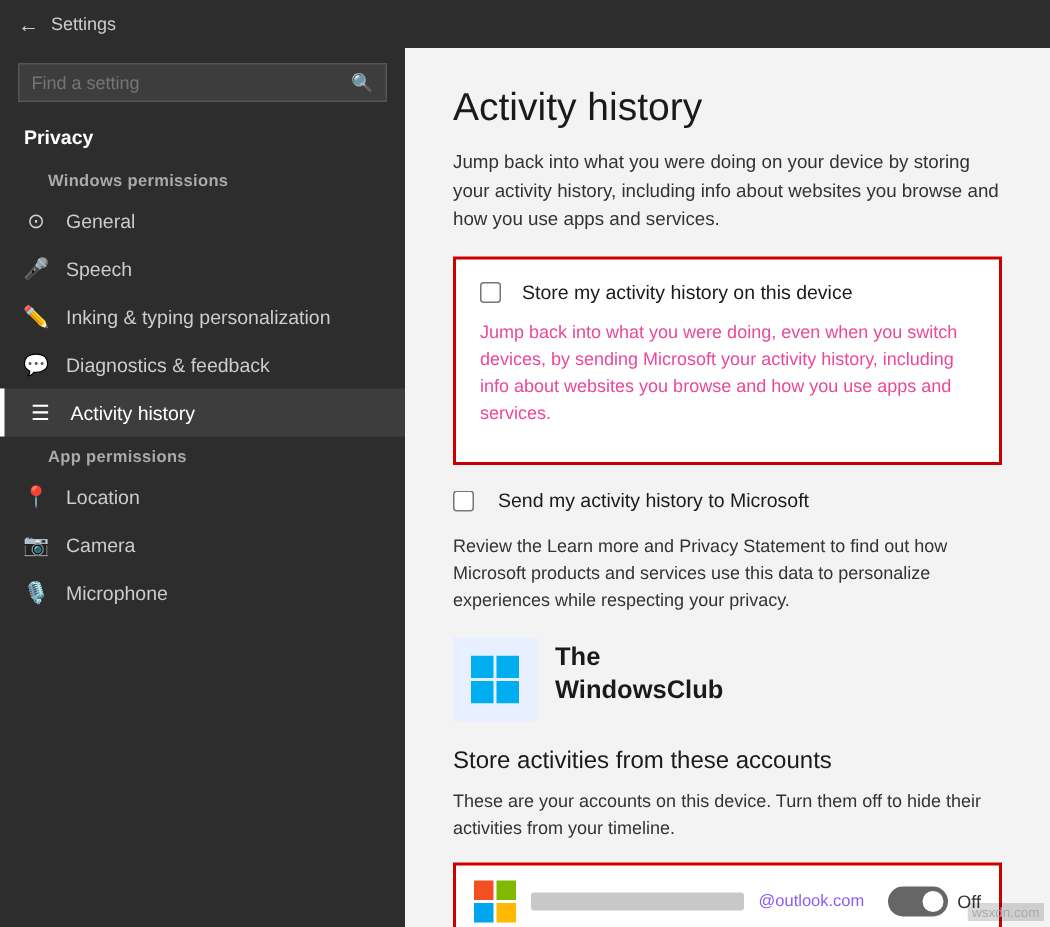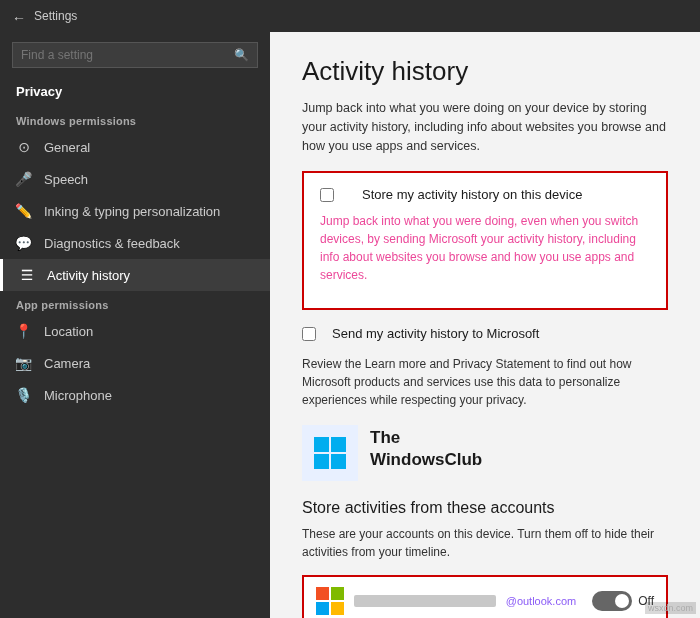--- a/index.html
+++ b/index.html
@@ -69,20 +69,21 @@
     .search-icon-svg {
       color: #aaa;
       font-size: 12px;
     }
     .sidebar-section-label {
       font-size: 11px;
       color: #aaa;
       padding: 8px 16px 4px;
       font-weight: 600;
       letter-spacing: 0.02em;
+      margin-left: 16px;
     }
     .sidebar-privacy-label {
       font-size: 13px;
       color: #ffffff;
       font-weight: 600;
       padding: 6px 16px 8px;
     }
     .sidebar-item {
       display: flex;
       align-items: center;
@@ -131,21 +132,21 @@
     
     .red-box {
       border: 2px solid #cc0000;
       padding: 14px 16px;
       margin-bottom: 16px;
       background: #fff;
     }
     .checkbox-row {
       display: flex;
       align-items: center;
-      gap: 28px;
+      gap: 14px;
       margin-bottom: 0;
     }
     .checkbox-row input[type="checkbox"] {
       width: 14px;
       height: 14px;
       flex-shrink: 0;
       cursor: pointer;
     }
     .checkbox-label {
       font-size: 13px;

